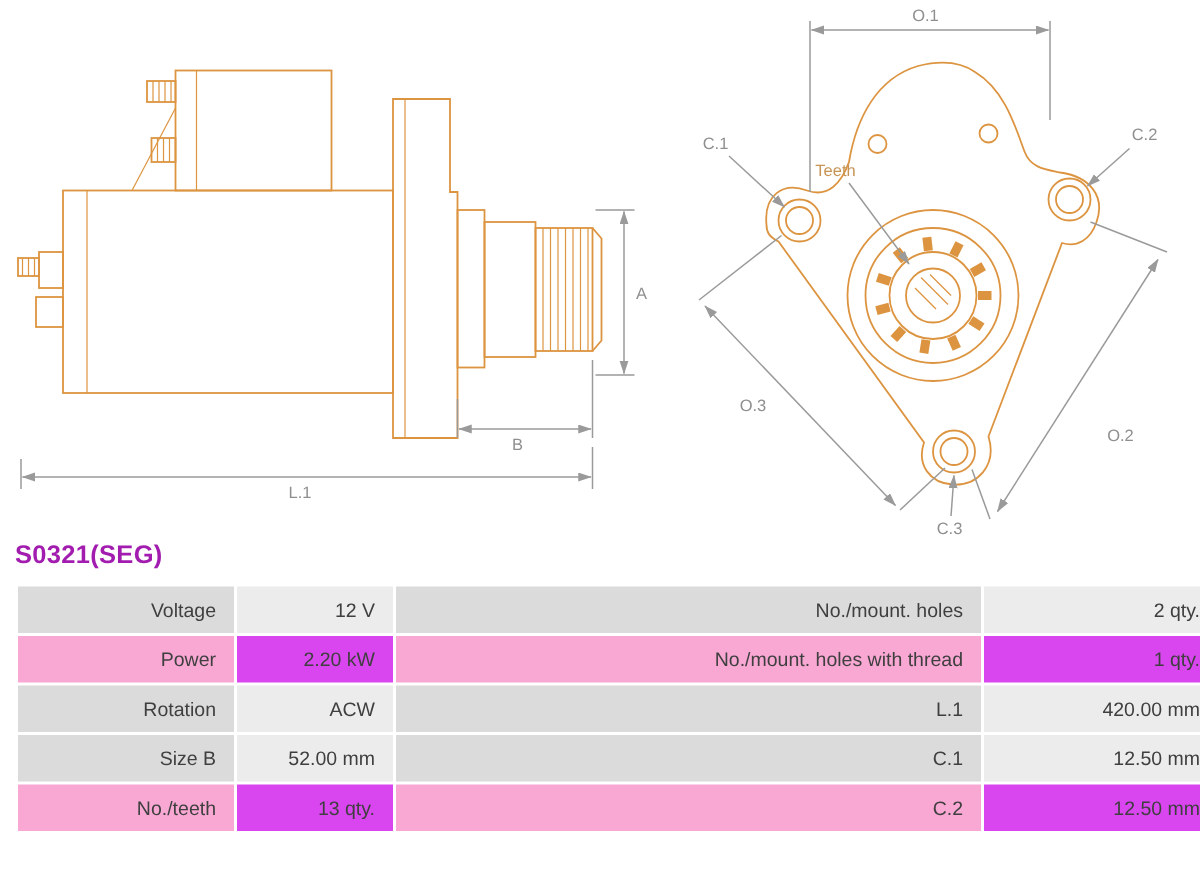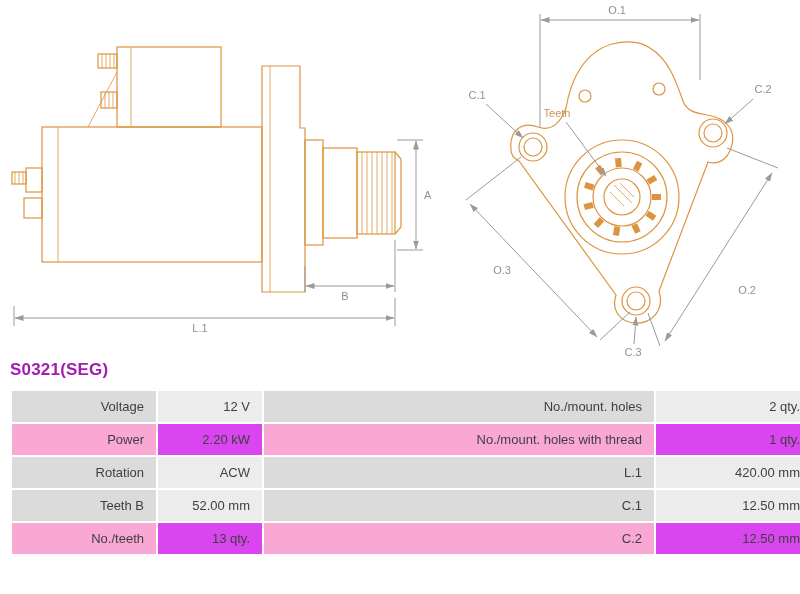--- a/index.html
+++ b/index.html
@@ -207,21 +207,21 @@
         <td class="cell-label col-l2">No./mount. holes with thread</td>
         <td class="cell-value col-v2">1 qty.</td>
       </tr>
       <tr class="row-odd">
         <td class="cell-label col-l1">Rotation</td>
         <td class="cell-value col-v1">ACW</td>
         <td class="cell-label col-l2">L.1</td>
         <td class="cell-value col-v2">420.00 mm</td>
       </tr>
       <tr class="row-odd">
-        <td class="cell-label col-l1">Teeth B</td>
+        <td class="cell-label col-l1">Size B</td>
         <td class="cell-value col-v1">52.00 mm</td>
         <td class="cell-label col-l2">C.1</td>
         <td class="cell-value col-v2">12.50 mm</td>
       </tr>
       <tr class="row-even">
         <td class="cell-label col-l1">No./teeth</td>
         <td class="cell-value col-v1">13 qty.</td>
         <td class="cell-label col-l2">C.2</td>
         <td class="cell-value col-v2">12.50 mm</td>
       </tr>

